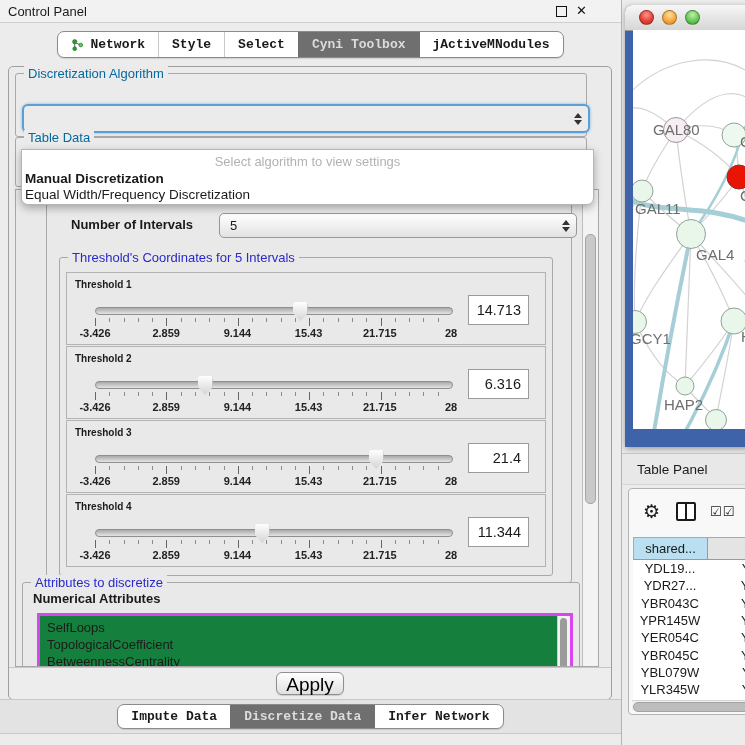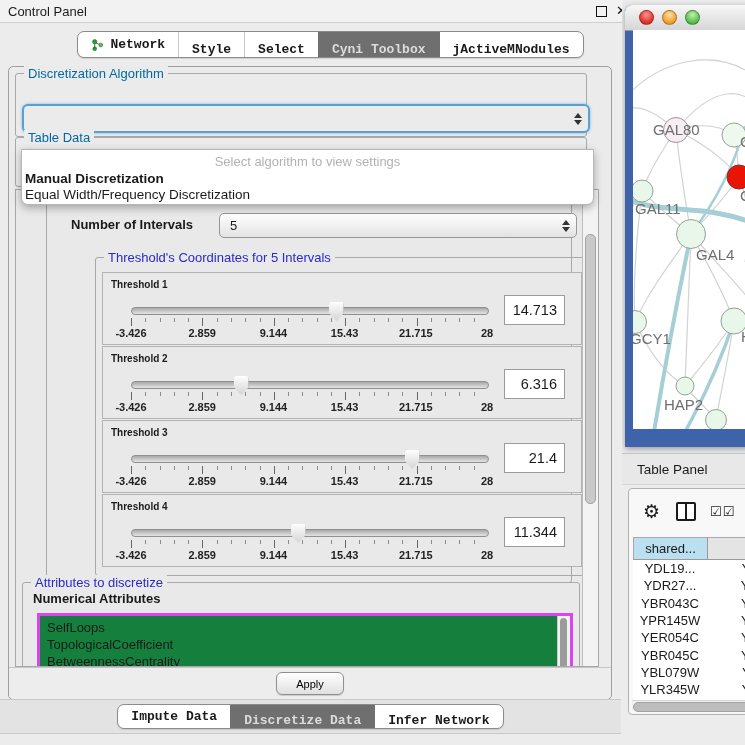--- a/index.html
+++ b/index.html
@@ -1,33 +1,33 @@
 <!DOCTYPE html>
 <html><head>
 <meta charset="utf-8">
 <style>
   html,body{margin:0;padding:0;}
   body{width:745px;height:745px;position:relative;overflow:hidden;
        font-family:"Liberation Sans","DejaVu Sans",sans-serif;background:#ececec;color:#1a1a1a;}
 
   
-  .panel-left{position:absolute;left:0;top:0;width:621px;height:745px;background:#ececec;border-right:1px solid #b3b3b3;padding-left:40px;}
+  .panel-left{position:absolute;left:0;top:0;width:621px;height:745px;background:#ececec;border-right:1px solid #b3b3b3;}
   .titlebar{position:absolute;left:0;top:0;right:0;height:22px;background:#f2f2f2;border-bottom:1px solid #cfcfcf;
             display:flex;align-items:center;}
   .titlebar .title{font-size:13px;padding-left:8px;}
   .win-btns{margin-left:auto;display:flex;align-items:center;gap:9px;padding-right:34px;}
   .float-btn{width:9px;height:9px;border:1.5px solid #111;display:inline-block;background:#f2f2f2;}
   .close-btn{font-size:13px;font-weight:bold;color:#111;line-height:10px;}
 
   
   .tabbar{position:absolute;left:0;top:31px;width:100%;display:flex;justify-content:center;}
   .seg{display:flex;border:1px solid #8b8b8b;border-radius:7px;overflow:hidden;background:#fff;height:25px;
        font-size:13px;font-weight:bold;box-shadow:0 1px 1px rgba(0,0,0,.12);}
   .seg .tab{display:flex;align-items:center;gap:6px;padding:0 13px;white-space:nowrap;font-family:Liberation Mono, monospace;}
-  .seg .tab + .tab{border-left:1px solid #c9c9c9;align-items:flex-end;}
+  .seg .tab + .tab{border-left:1px solid #c9c9c9;}
   .seg .tab.selected{background:#6f6f6f;color:#dcdcdc;border-left-color:#6f6f6f;}
   .seg .tab.selected + .tab{border-left-color:#6f6f6f;}
   .net-icon{width:13px;height:14px;}
 
   
   .content{position:absolute;left:8px;top:66px;width:602px;height:632px;border:1px solid #9f9f9f;border-radius:5px;background:#ebebeb;}
 
   .group{position:absolute;border:1px solid #a8a8a8;border-radius:3px;}
   .gtitle{position:absolute;top:-8px;left:8px;padding:0 4px;font-size:13px;background:#ebebeb;white-space:nowrap;}
   .gtitle.dark{color:#0369a1;}
@@ -58,21 +58,21 @@
   
   .scrollarea{position:absolute;left:6px;top:122px;width:582px;height:476px;border:1px solid #a8a8a8;background:#e9e9e9;overflow:hidden;}
   .vscroll{position:absolute;right:0;top:0;width:15px;height:100%;background:#f3f3f3;border-left:1px solid #bdbdbd;}
   .vthumb{position:absolute;left:2px;top:44px;width:9px;height:268px;background:#c9c9c9;border:1px solid #a5a5a5;border-radius:5px;}
 
   .g-interval{left:30px;top:10px;width:524px;height:381px;background:#e9e9e9;}
   .lbl-bold{font-weight:bold;font-size:13px;}
   .row-lbl{position:absolute;left:24px;top:12px;line-height:23px;}
   .combo-n{position:absolute;left:172px;top:12px;width:340px;height:23px;}
 
-  .g-thr{left:12px;top:56px;width:492px;height:317px;margin-left:36px;}
+  .g-thr{left:12px;top:56px;width:492px;height:317px;}
   .thr{position:absolute;left:6px;width:478px;height:71px;border:1px solid #b3b3b3;background:#e9e9e9;}
   .thr-title{position:absolute;left:8px;top:6px;font-weight:bold;font-size:10px;}
   .slider{position:absolute;left:28px;top:34px;width:356px;height:34px;}
   .track{position:absolute;left:0;top:0;width:100%;height:6px;border:1px solid #8f8f8f;border-radius:4px;
          background:linear-gradient(#a9a9a9,#e4e4e4);}
   .thumb{position:absolute;top:-5px;width:15px;height:19px;transform:translateX(-50%);
          background:linear-gradient(#fefefe,#d4d4d4);filter:drop-shadow(0 0 1px #777);
          clip-path:polygon(12% 0%,88% 0%,100% 12%,100% 58%,50% 100%,0% 58%,0% 12%);}
   .ticks{position:absolute;left:0;top:11px;width:100%;height:8px;
          background-image:
@@ -87,21 +87,21 @@
   .g-attr{left:6px;top:392px;width:556px;height:110px;background:#e9e9e9;}
   .attr-lbl{position:absolute;left:10px;top:8px;}
   .attr-list{position:absolute;left:14px;top:30px;width:530px;height:72px;background:#15803d;border:3px solid #d946ef;overflow:hidden;}
   .attr-item{font-size:13px;line-height:17px;padding-left:7px;white-space:nowrap;}
   .attr-list .pad{height:3px;}
   .list-scroll{position:absolute;right:0;top:0;width:12px;height:100%;background:#f2f2f2;border-left:1px solid #ccc;}
   .list-thumb{position:absolute;left:2px;top:2px;width:7px;height:60px;background:#9b9b9b;border-radius:4px;}
 
   .applybar{position:absolute;left:0;right:0;bottom:0;height:31px;background:#ededed;border-top:1px solid #c6c6c6;
             border-radius:0 0 5px 5px;display:flex;align-items:center;justify-content:center;}
-  .apply{font-family:inherit;font-size:11px;width:68px;height:23px;border:1px solid #8f8f8f;border-radius:6px;
+  .apply{font-family:inherit;font-size:19px;width:68px;height:23px;border:1px solid #8f8f8f;border-radius:6px;
          background:linear-gradient(#ffffff,#e0e0e0);box-shadow:0 1px 1px rgba(0,0,0,.15);}
 
   .bottom-strip{position:absolute;left:0;top:699px;width:621px;height:33px;background:#e3e3e3;
                 border-top:1px solid #c9c9c9;border-bottom:1px solid #c9c9c9;display:flex;justify-content:center;align-items:center;}
   .seg-bottom{height:23px;background:#fff;}
 
   
   .right{position:absolute;left:622px;top:0;width:123px;height:745px;background:#ececec;overflow:hidden;}
 
   .net-window{position:absolute;left:3px;top:5px;width:130px;height:442px;background:#3f63a8;border-radius:7px 0 0 0;

